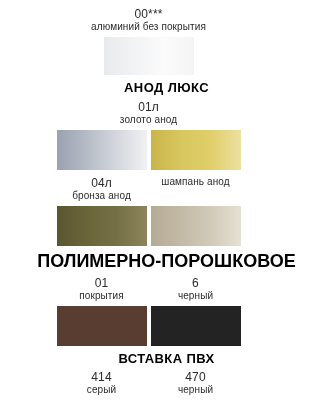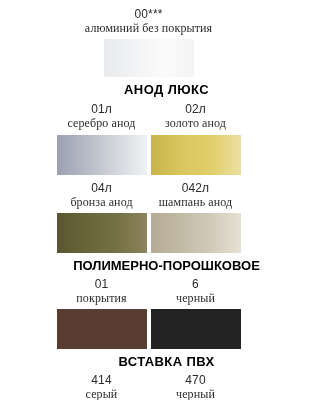--- a/index.html
+++ b/index.html
@@ -29,38 +29,37 @@
     text-align: center;
     line-height: 1.18;
   }
   .code {
     font-size: 12px;
     color: #2b2b2b;
     letter-spacing: 0.1px;
     white-space: nowrap;
   }
   .name {
-    font-size: 12px;
+    font-size: 10px;
     color: #2b2b2b;
     letter-spacing: 0.1px;
     white-space: nowrap;
-    font-family: Liberation Serif, serif;
   }
 
   .section-title {
     text-align: center;
     font-size: 13px;
     font-weight: bold;
     letter-spacing: 0.4px;
     color: #000000;
     white-space: nowrap;
     margin-left: 36px;
   }
   .section-title.wide {
-    font-size: 13px;
+    font-size: 18px;
     letter-spacing: 0px;
   }
 
   
   .row {
     display: flex;
     justify-content: center;
     gap: 4px;
   }
   .cell {
@@ -106,26 +105,20 @@
   <div class="gap-5"></div>
 
   <div class="section-title">АНОД ЛЮКС</div>
 
   <div class="gap-5"></div>
 
   <div class="row">
     <div class="cell">
       <div class="label-block">
         <div class="code">01л</div>
-        <div class="name">серебро анод</div>
-      </div>
-    </div>
-    <div class="cell">
-      <div class="label-block">
-        <div class="code">02л</div>
         <div class="name">золото анод</div>
       </div>
     </div>
   </div>
 
   <div class="gap-4"></div>
 
   <div class="row">
     <div class="swatch tall" id="sw-01l" style="background: linear-gradient(to right, rgb(154, 161, 176), rgb(182, 188, 198), rgb(212, 215, 221), rgb(240, 241, 243));"></div>
     <div class="swatch tall" id="sw-02l" style="background: linear-gradient(to right, rgb(201, 180, 74), rgb(216, 199, 94), rgb(224, 207, 106), rgb(236, 224, 160));"></div>
@@ -135,21 +128,20 @@
 
   <div class="row">
     <div class="cell">
       <div class="label-block">
         <div class="code">04л</div>
         <div class="name">бронза анод</div>
       </div>
     </div>
     <div class="cell">
       <div class="label-block">
-        <div class="code">042л</div>
         <div class="name">шампань анод</div>
       </div>
     </div>
   </div>
 
   <div class="gap-4"></div>
 
   <div class="row">
     <div class="swatch tall" id="sw-04l" style="background: linear-gradient(to right, rgb(90, 86, 48), rgb(106, 101, 57), rgb(118, 112, 70), rgb(139, 132, 92));"></div>
     <div class="swatch tall" id="sw-042l" style="background: linear-gradient(to right, rgb(181, 170, 149), rgb(195, 186, 166), rgb(210, 202, 184), rgb(230, 225, 213));"></div>

